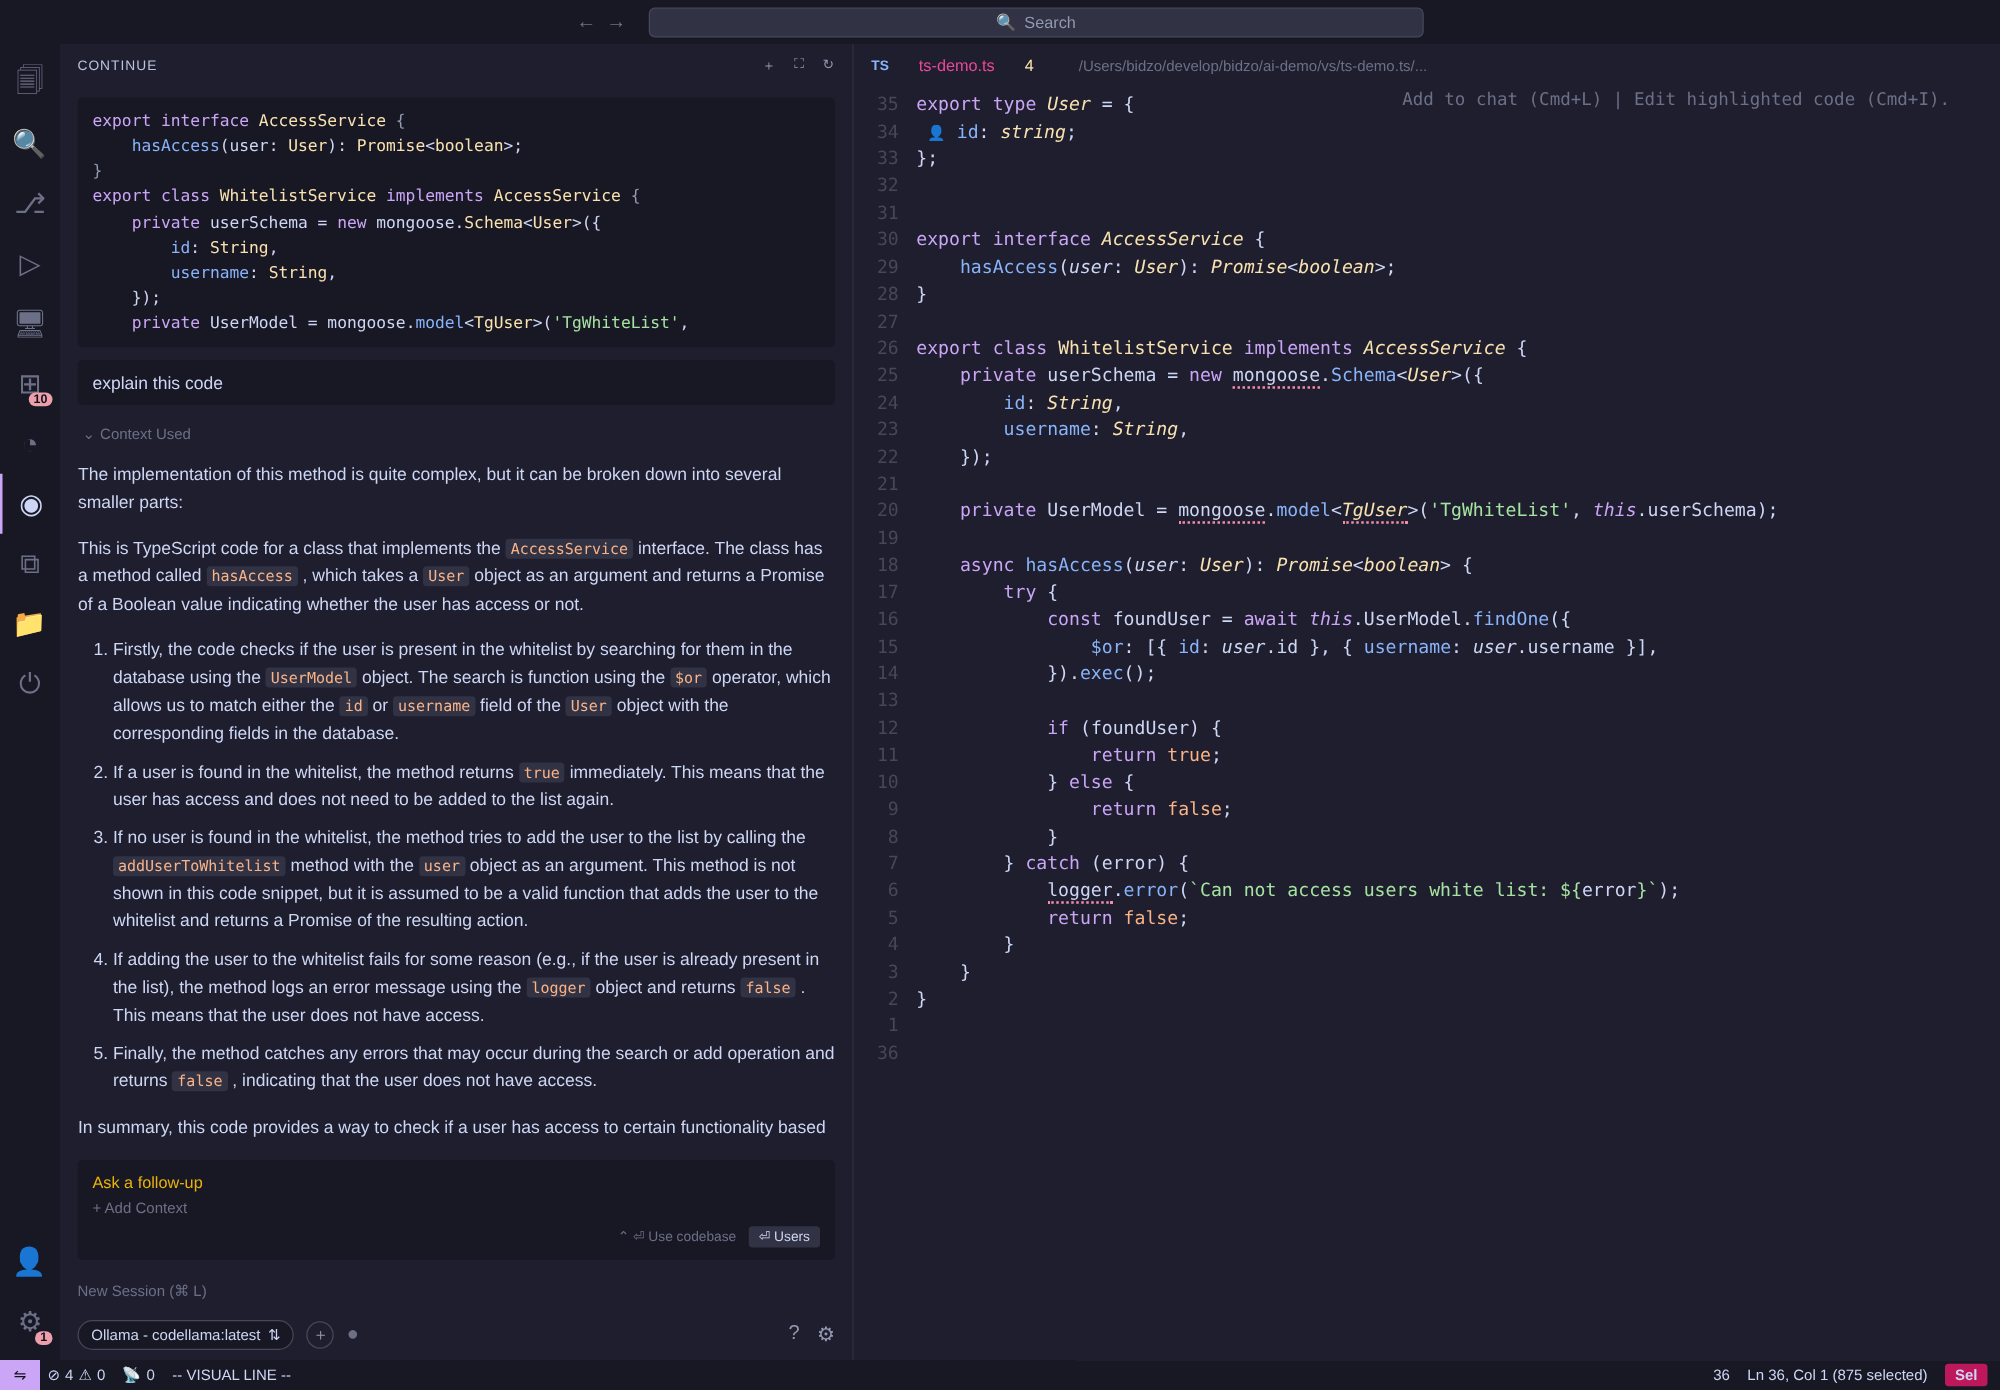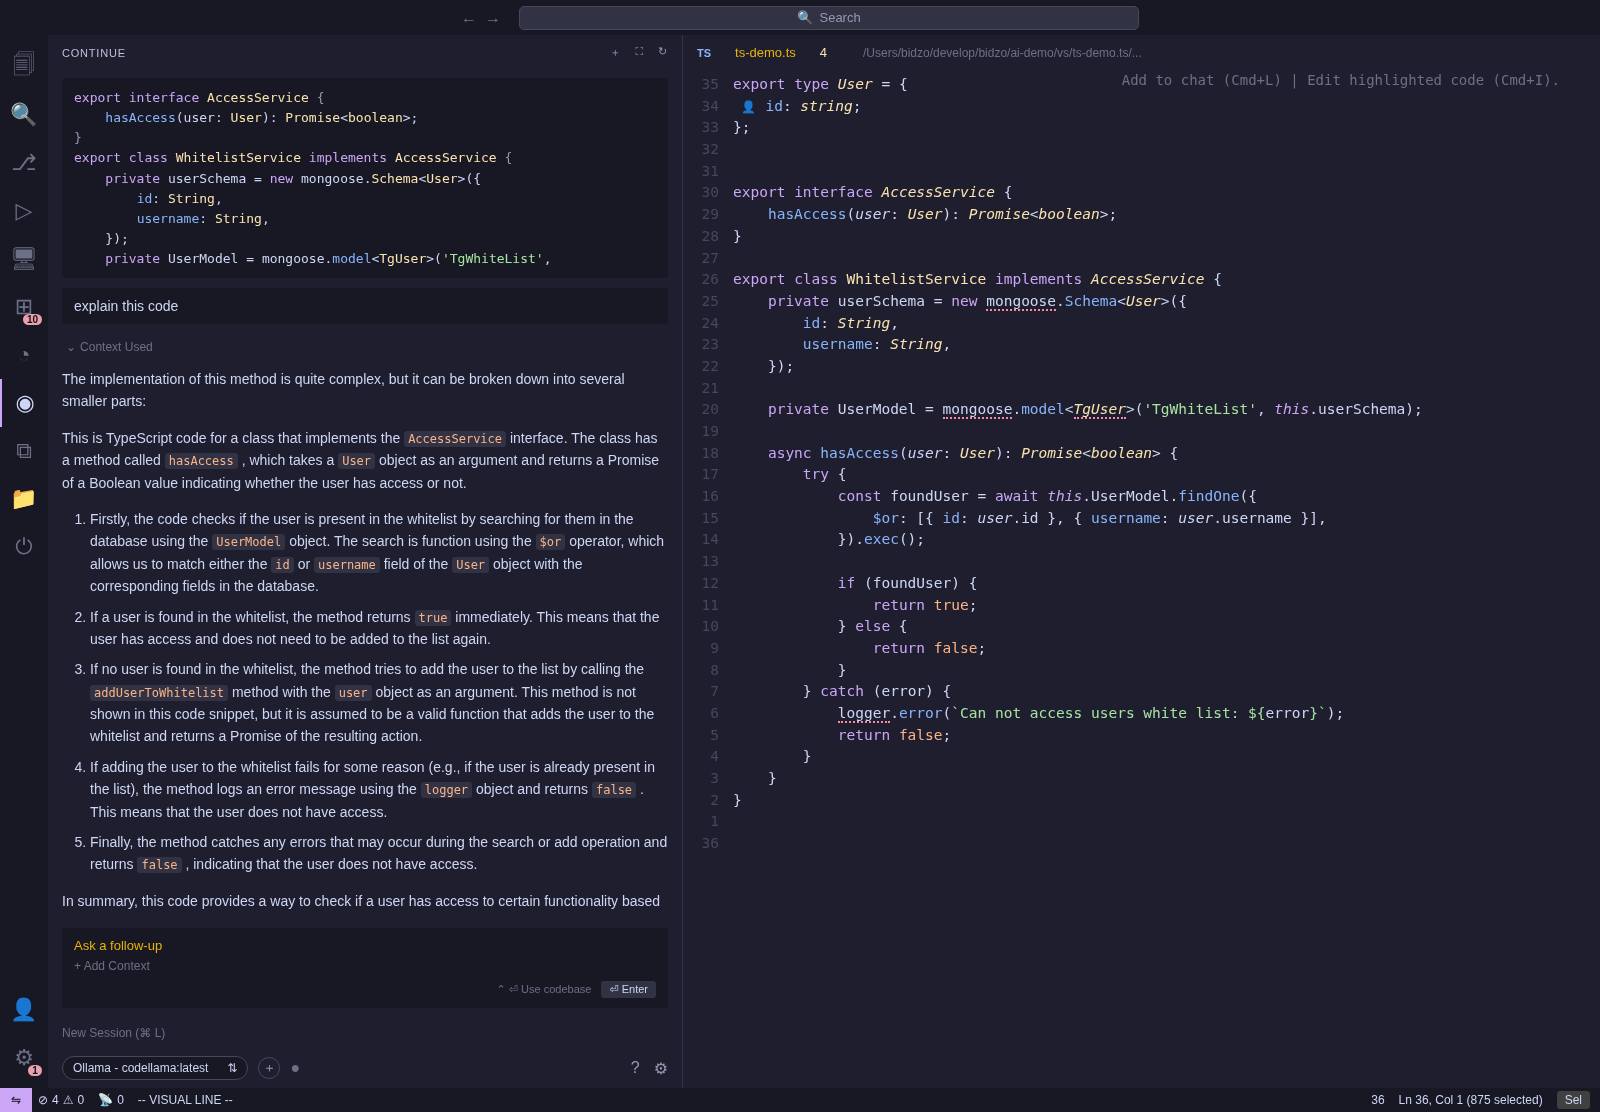--- a/index.html
+++ b/index.html
@@ -133,40 +133,40 @@
 .new-session {
   padding: 8px 14px; font-size: 12px; color: #6c7086;
 }
 .model-row {
   padding: 8px 14px; display: flex; align-items: center; gap: 10px;
 }
 .model-selector {
   background: #181825; border: 1px solid #45475a;
   border-radius: 12px; padding: 4px 10px;
   font-size: 12px; color: #cdd6f4;
-  display: flex; align-items: center; gap: 19px;
+  display: flex; align-items: center; gap: 6px;
 }
 .plus-circle {
   width: 22px; height: 22px; border: 1px solid #45475a;
   border-radius: 50%; display: flex; align-items: center; justify-content: center;
   font-size: 13px; color: #9399b2; cursor: pointer;
 }
 .model-right { margin-left: auto; display: flex; gap: 14px; color: #9399b2; }
 .editor-area {
   flex: 1; display: flex; flex-direction: column;
   background: #1e1e2e; overflow: hidden;
 }
 .editor-tab-row { height: 35px; display: flex; align-items: center; }
 .editor-tab {
   padding: 0 14px; height: 100%;
   display: flex; align-items: center; gap: 24px;
   font-size: 13px;
 }
 .ts-badge { color: #89b4fa; font-size: 11px; font-weight: bold; }
-.tab-name { color: #eab308; }
+.tab-name { color: #ec4899; }
 .tab-modified { color: #f9e2af; }
 .breadcrumb { padding: 0 12px; color: #6c7086; font-size: 12px; }
 .editor-hint {
   position: absolute; right: 40px; top: 72px;
   color: #6c7086; font-size: 14px;
   font-family: "SF Mono", Menlo, monospace;
 }
 .code-area {
   flex: 1; display: flex;
   font-family: "SF Mono", Menlo, Monaco, monospace;
@@ -195,22 +195,22 @@
 .status-left { display: flex; align-items: center; gap: 14px; flex: 1; }
 .status-right { display: flex; align-items: center; gap: 14px; }
 .status-item { display: flex; align-items: center; gap: 4px; }
 .remote-btn {
   width: 32px; background: #cba6f7;
   height: 24px; margin-left: -10px; margin-right: 6px;
   display: flex; align-items: center; justify-content: center;
   color: #11111b;
 }
 .sel-pill {
-  background: #404040; padding: 2px 8px;
-  border-radius: 3px; font-size: 12px;
+  background: #be185d; padding: 2px 8px;
+  border-radius: 3px; font-size: 12px; font-weight: bold;
 }
 </style>
 </head>
 <body>
 
 <div class="titlebar">
   <div class="nav-arrows">
     <span class="nav-arrow">←</span>
     <span class="nav-arrow">→</span>
   </div>
@@ -318,21 +318,21 @@
     </div>
 
     <div class="followup-area">
       <div class="followup-input">
         <div class="followup-placeholder">Ask a follow-up</div>
         <div class="add-context">+ Add Context</div>
         <div class="followup-bottom">
           <span></span>
           <span style="display:flex;gap:10px;align-items:center;">
             <span>⌃ ⏎ Use codebase</span>
-            <span class="enter-btn">⏎ Enter</span>
+            <span class="enter-btn">⏎ Users</span>
           </span>
         </div>
       </div>
     </div>
     <div class="new-session">New Session (⌘ L)</div>
     <div class="model-row">
       <div class="model-selector">
         <span>Ollama - codellama:latest</span>
         <span>⇅</span>
       </div>

